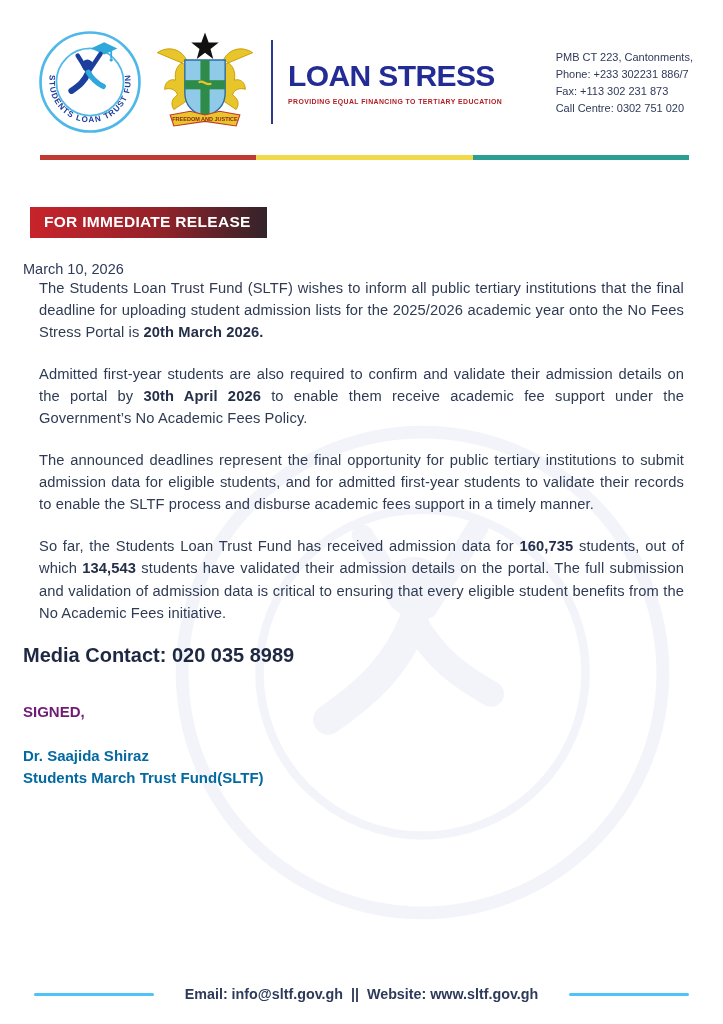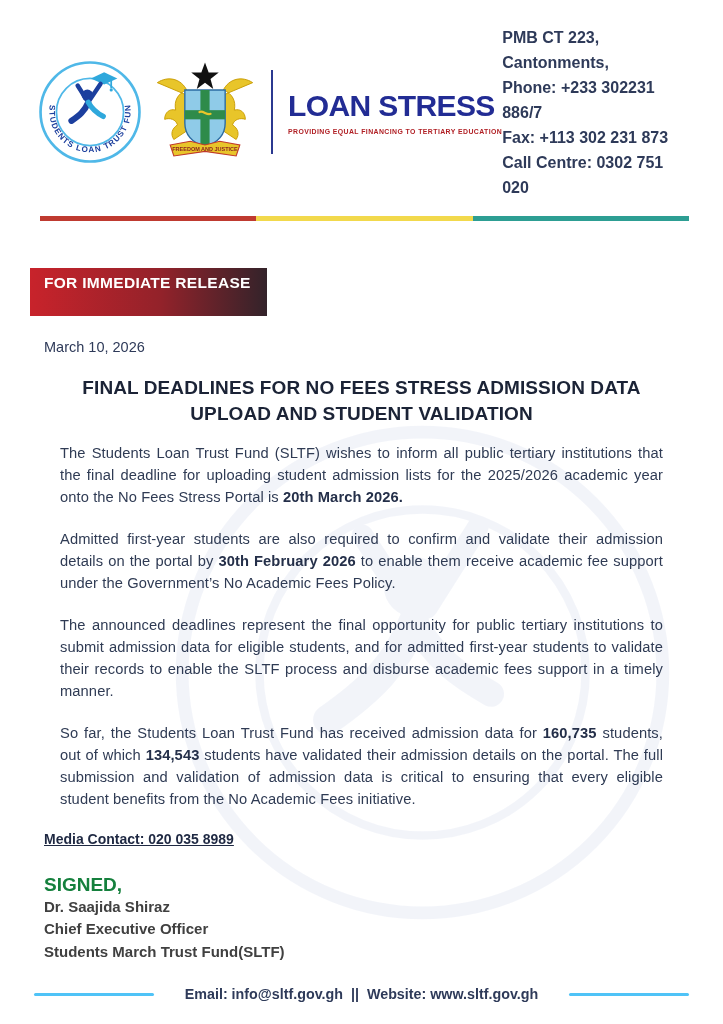--- a/index.html
+++ b/index.html
@@ -16,45 +16,45 @@
   }
 
   
   .header { display:flex; align-items:center; padding:24px 30px 0 34px; }
   .sltf-logo { width:112px; height:106px; flex:none; }
   .coat { width:110px; height:116px; flex:none; margin-left:4px; }
   .brand-divider { width:2px; height:84px; background:#2B3990; margin:0 15px 0 11px; flex:none; }
   .wordmark { padding-top:2px; }
   .wm-line { font-size:30px; font-weight:bold; color:#222C94; line-height:0.99; letter-spacing:-0.6px; }
   .tagline { margin-top:7px; font-size:6.9px; font-weight:bold; color:#B01E23; letter-spacing:0.42px; white-space:nowrap; }
-  .contact { margin-left:auto; font-size:16px; font-weight:700; color:#2E3A59; line-height:1.56; padding-top:2px; }
+  .contact { margin-left:auto; font-size:11px; font-weight:400; color:#2E3A59; line-height:1.56; padding-top:2px; }
 
   .flag { display:flex; height:5px; margin:15px 34px 0 40px; }
   .flag span { flex:1; }
 
   .badge {
-    display:inline-block; margin:47px 0 0 30px; padding:6px 16px 24px 14px;
+    display:inline-block; margin:47px 0 0 30px; padding:6px 16px 7px 14px;
     background:linear-gradient(90deg,#C8232B 0%, #93222A 55%, #33232A 100%);
     color:#ffffff; font-weight:bold; font-size:15.5px; letter-spacing:0.3px;
   }
 
-  .content { padding:0 44px; }
+  .content { padding:0 23px; }
   .date { margin-top:23px; font-size:14.5px; color:#2E3A59; }
   .title {
     margin:20px 4px 14px; text-align:center; font-size:19px; font-weight:bold;
     color:#1B2336; line-height:1.4; letter-spacing:0.1px;
   }
   .paragraphs p {
     margin:0 16px 20px; font-size:14.7px; line-height:1.5; color:#2F3B54;
     text-align:justify; letter-spacing:0.1px;
   }
   .paragraphs b { color:#242F49; }
-  .media-contact { font-weight:bold; font-size:14px; color:#1E2842; margin-top:3px;text-decoration:underline; }
-  .signed { font-weight:bold; font-size:19px; color:#15803d; margin-top:27px; }
-  .signature { font-weight:bold; font-size:15px; color:#404040; line-height:1.5; }
+  .media-contact { font-weight:bold; font-size:20px; color:#1E2842; margin-top:3px; }
+  .signed { font-weight:bold; font-size:15px; color:#701a75; margin-top:36px; }
+  .signature { margin-top:25px; font-weight:bold; font-size:15px; color:#0369a1; line-height:1.5; }
 
   .footer {
     position:absolute; left:0; right:0; bottom:22px; z-index:1;
     display:flex; align-items:center; justify-content:center; gap:31px;
   }
   .footer-line { height:3px; width:120px; background:#4FC3F7; border-radius:2px; flex:none; }
   .footer-text { font-size:14.3px; font-weight:600; color:#2E3A59; white-space:nowrap; }
   .footer-text .sep { padding:0 4px; font-weight:bold; }
 </style>
 </head>
@@ -126,35 +126,33 @@
       <span style="background: rgb(191, 58, 48);"></span>
       <span style="background: rgb(242, 217, 76);"></span>
       <span style="background: rgb(45, 158, 147);"></span>
     </div>
 
     
     <div class="badge">FOR IMMEDIATE RELEASE</div>
 
     <div class="content">
       <div class="date">March 10, 2026</div>
-      <div class="title">FINAL DEADLINES FOR NO FEES STRESS ADMISSION DATA UPLOAD AND STUDENT VALIDATION</div>
 
       <div class="paragraphs">
           <p><span>The Students Loan Trust Fund (SLTF) wishes to inform all public tertiary institutions that the final deadline for uploading student admission lists for the 2025/2026 academic year onto the No Fees Stress Portal is </span><b>20th March 2026.</b></p>
-          <p><span>Admitted first-year students are also required to confirm and validate their admission details on the portal by </span><b>30th February 2026</b><span> to enable them receive academic fee support under the Government’s No Academic Fees Policy.</span></p>
+          <p><span>Admitted first-year students are also required to confirm and validate their admission details on the portal by </span><b>30th April 2026</b><span> to enable them receive academic fee support under the Government’s No Academic Fees Policy.</span></p>
           <p><span>The announced deadlines represent the final opportunity for public tertiary institutions to submit admission data for eligible students, and for admitted first-year students to validate their records to enable the SLTF process and disburse academic fees support in a timely manner.</span></p>
           <p><span>So far, the Students Loan Trust Fund has received admission data for </span><b>160,735</b><span> students, out of which </span><b>134,543</b><span> students have validated their admission details on the portal. The full submission and validation of admission data is critical to ensuring that every eligible student benefits from the No Academic Fees initiative.</span></p>
         </div>
 
       <div class="media-contact">Media Contact: 020 035 8989</div>
       <div class="signed">SIGNED,</div>
 
       <div class="signature">
         <div>Dr. Saajida Shiraz</div>
-        <div>Chief Executive Officer</div>
         <div>Students March Trust Fund(SLTF)</div>
       </div>
     </div>
   </div>
 
   <div class="footer">
     <div class="footer-line"></div>
     <div class="footer-text">
       <span>Email: info@sltf.gov.gh</span>
       <span class="sep">||</span>

